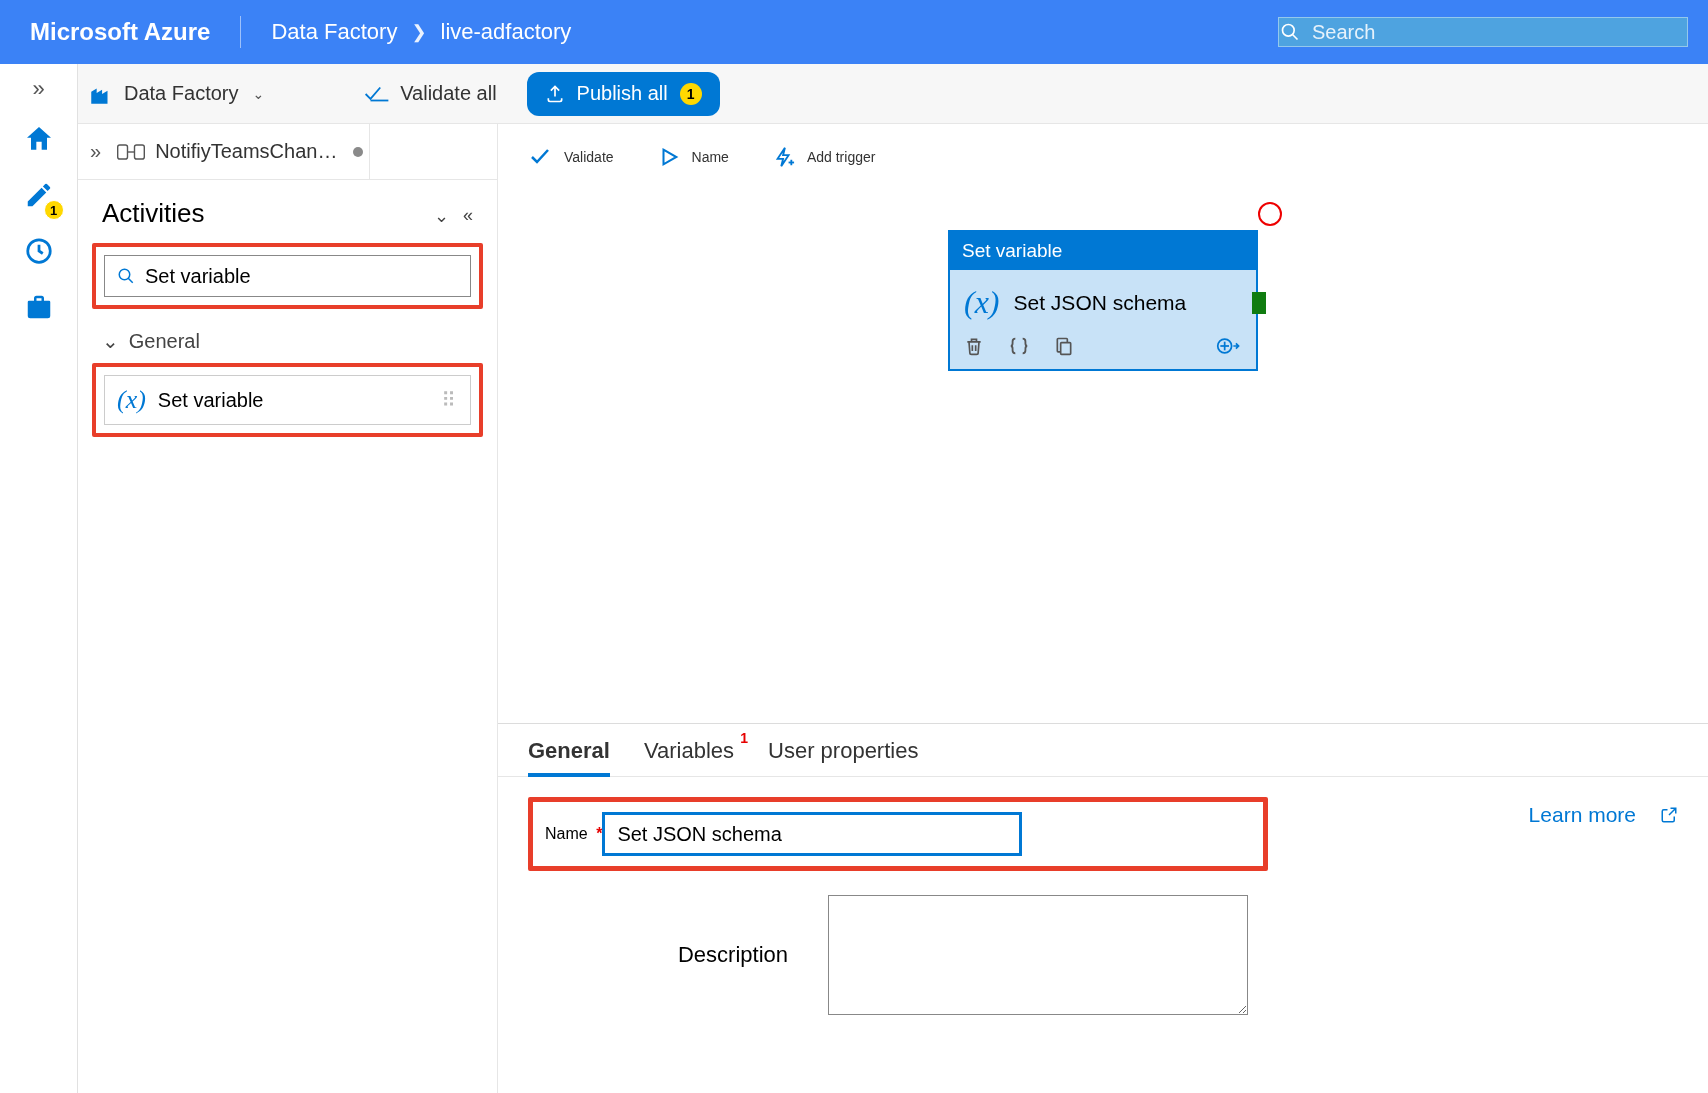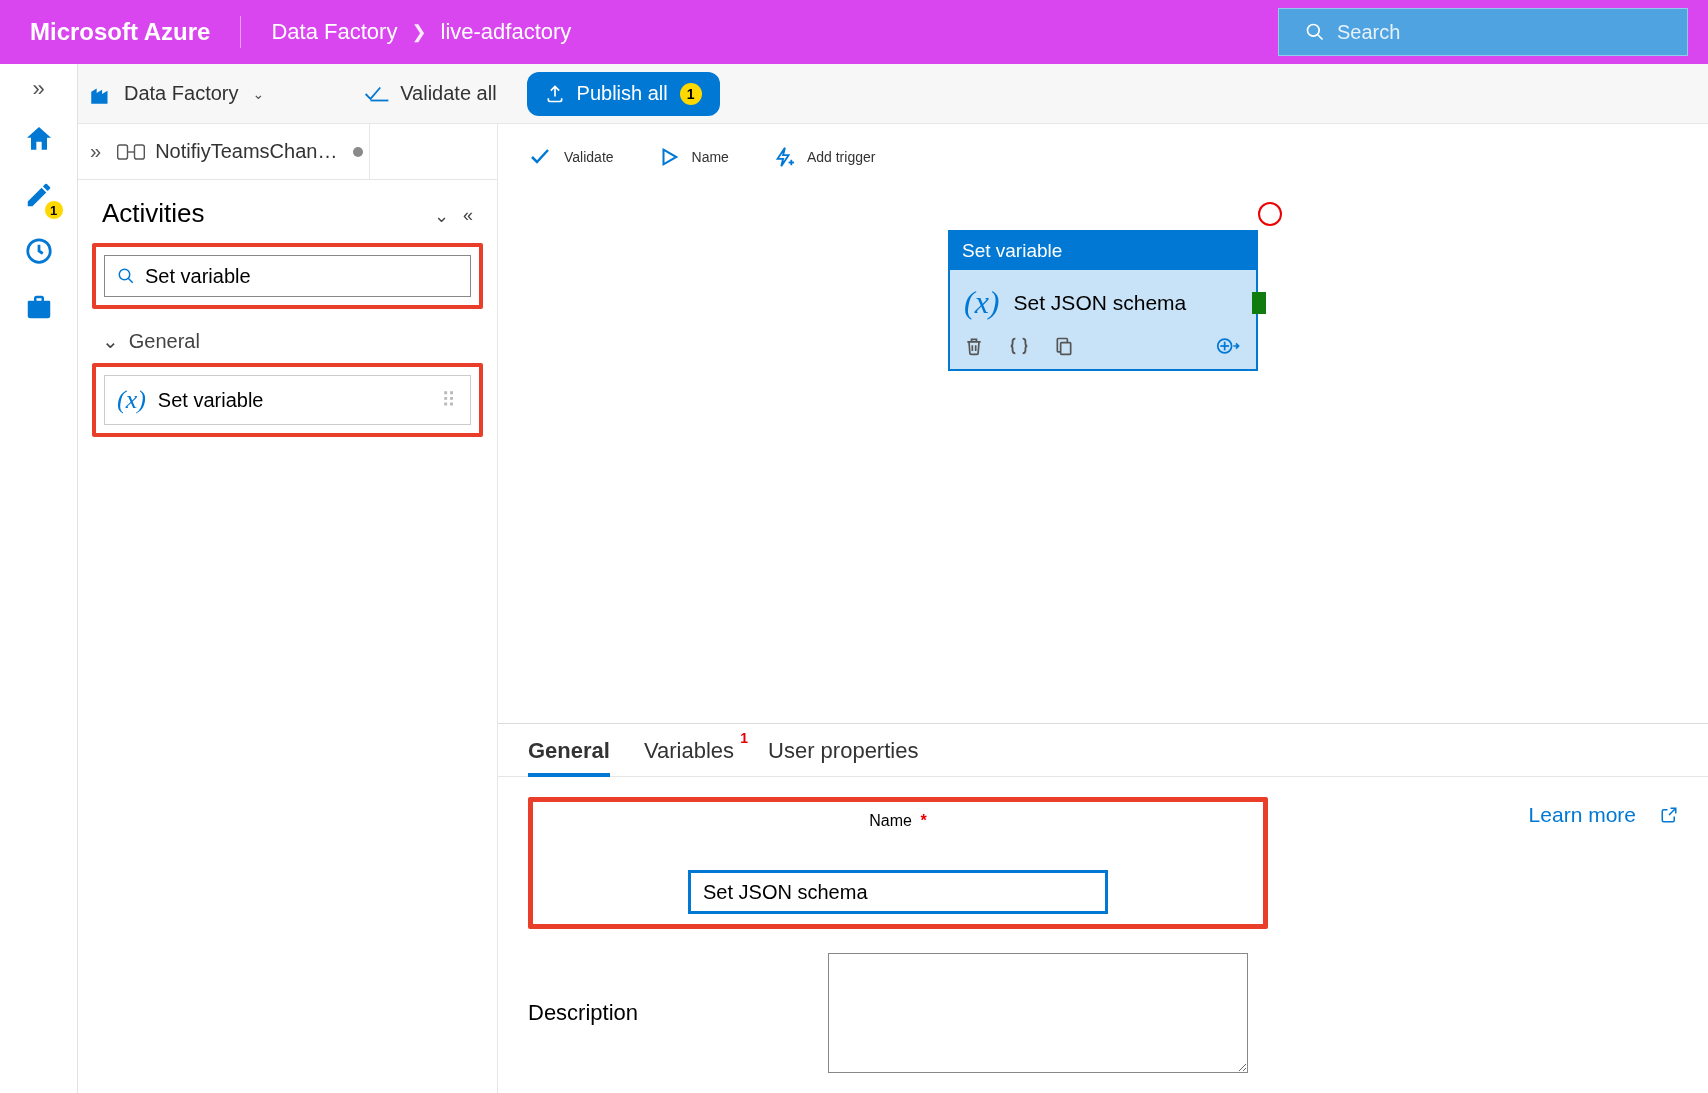--- a/index.html
+++ b/index.html
@@ -1,39 +1,39 @@
 <!DOCTYPE html>
 <html><head>
 <meta charset="utf-8">
 <style>
   * { box-sizing: border-box; margin: 0; padding: 0; font-family: "Segoe UI", Arial, sans-serif; }
   html, body { width: 1708px; height: 1093px; overflow: hidden; background: #fff; }
 
   
   .azure-header {
     height: 64px;
-    background: #d946ef;
+    background: #3b82f6;
     display: flex;
     align-items: center;
     color: #fff;
     padding: 0 20px 0 30px;
     gap: 24px;
   }
   .azure-brand { font-size: 24px; font-weight: 600; }
   .hdr-divider { width: 1px; height: 32px; background: rgba(255,255,255,0.5); margin: 0 6px; }
   .breadcrumb { display:flex; align-items:center; gap: 14px; font-size: 22px; }
   .breadcrumb .chev { font-size: 18px; opacity:.9; }
   .search-box {
     margin-left: auto;
     width: 410px;
-    height: 48px;
+    height: 30px;
     background: #4ea3e0;
     border: 1px solid rgba(255,255,255,.4);
     display:flex; align-items:center;
-    padding: 0 26px;
+    padding: 0 1px;
     gap: 12px;
   }
   .search-box input {
     flex:1; background:transparent; border:none; outline:none;
     color:#fff; font-size:20px;
   }
   .search-box input::placeholder { color:#e6f2fb; }
 
   
   .main-wrap {
@@ -191,41 +191,40 @@
   .props-tab.active::after {
     content:""; position:absolute; left:0; right:0; bottom:-1px; height:4px; background:#0078d4;
   }
   .props-tab .err {
     position:absolute; top:-8px; right:-14px;
     color:#e60000; font-size:14px; font-weight:700;
   }
 
   .props-body { padding: 20px 30px; position:relative; }
   .form-row { display:flex; align-items:center; gap:40px; margin-bottom: 26px; }
-  .form-row label { width: 260px; font-size:22px; }
+  .form-row label { width: 260px; font-size:22px;text-align:right; }
   .req { color:#e60000; font-weight:700; margin-left:4px; }
   .text-input {
     width: 420px; height: 44px; border:3px solid #0078d4;
     padding: 0 12px; font-size:20px; outline:none;
   }
   .textarea {
     width: 420px; height: 120px; border:1px solid #888;
     resize: both; padding:8px 12px; font-size:20px;
   }
   .learn-more {
     position:absolute; right: 30px; top: 26px;
     color:#0078d4; font-size:21px; display:flex; align-items:center; gap:24px;
   }
 
   .name-row-hl {
     border:5px solid #e83e2a;
     padding: 10px 12px 10px 12px;
-    display:flex; align-items:center; gap:40px;
+    display:flex; align-items:center; 
     width: 740px;
-    flex-direction: column;
   }
 
   svg { display:block; }
 </style>
 </head>
 <body>
 
 <div class="azure-header">
   <div class="azure-brand">Microsoft Azure</div>
   <div class="hdr-divider"></div>

